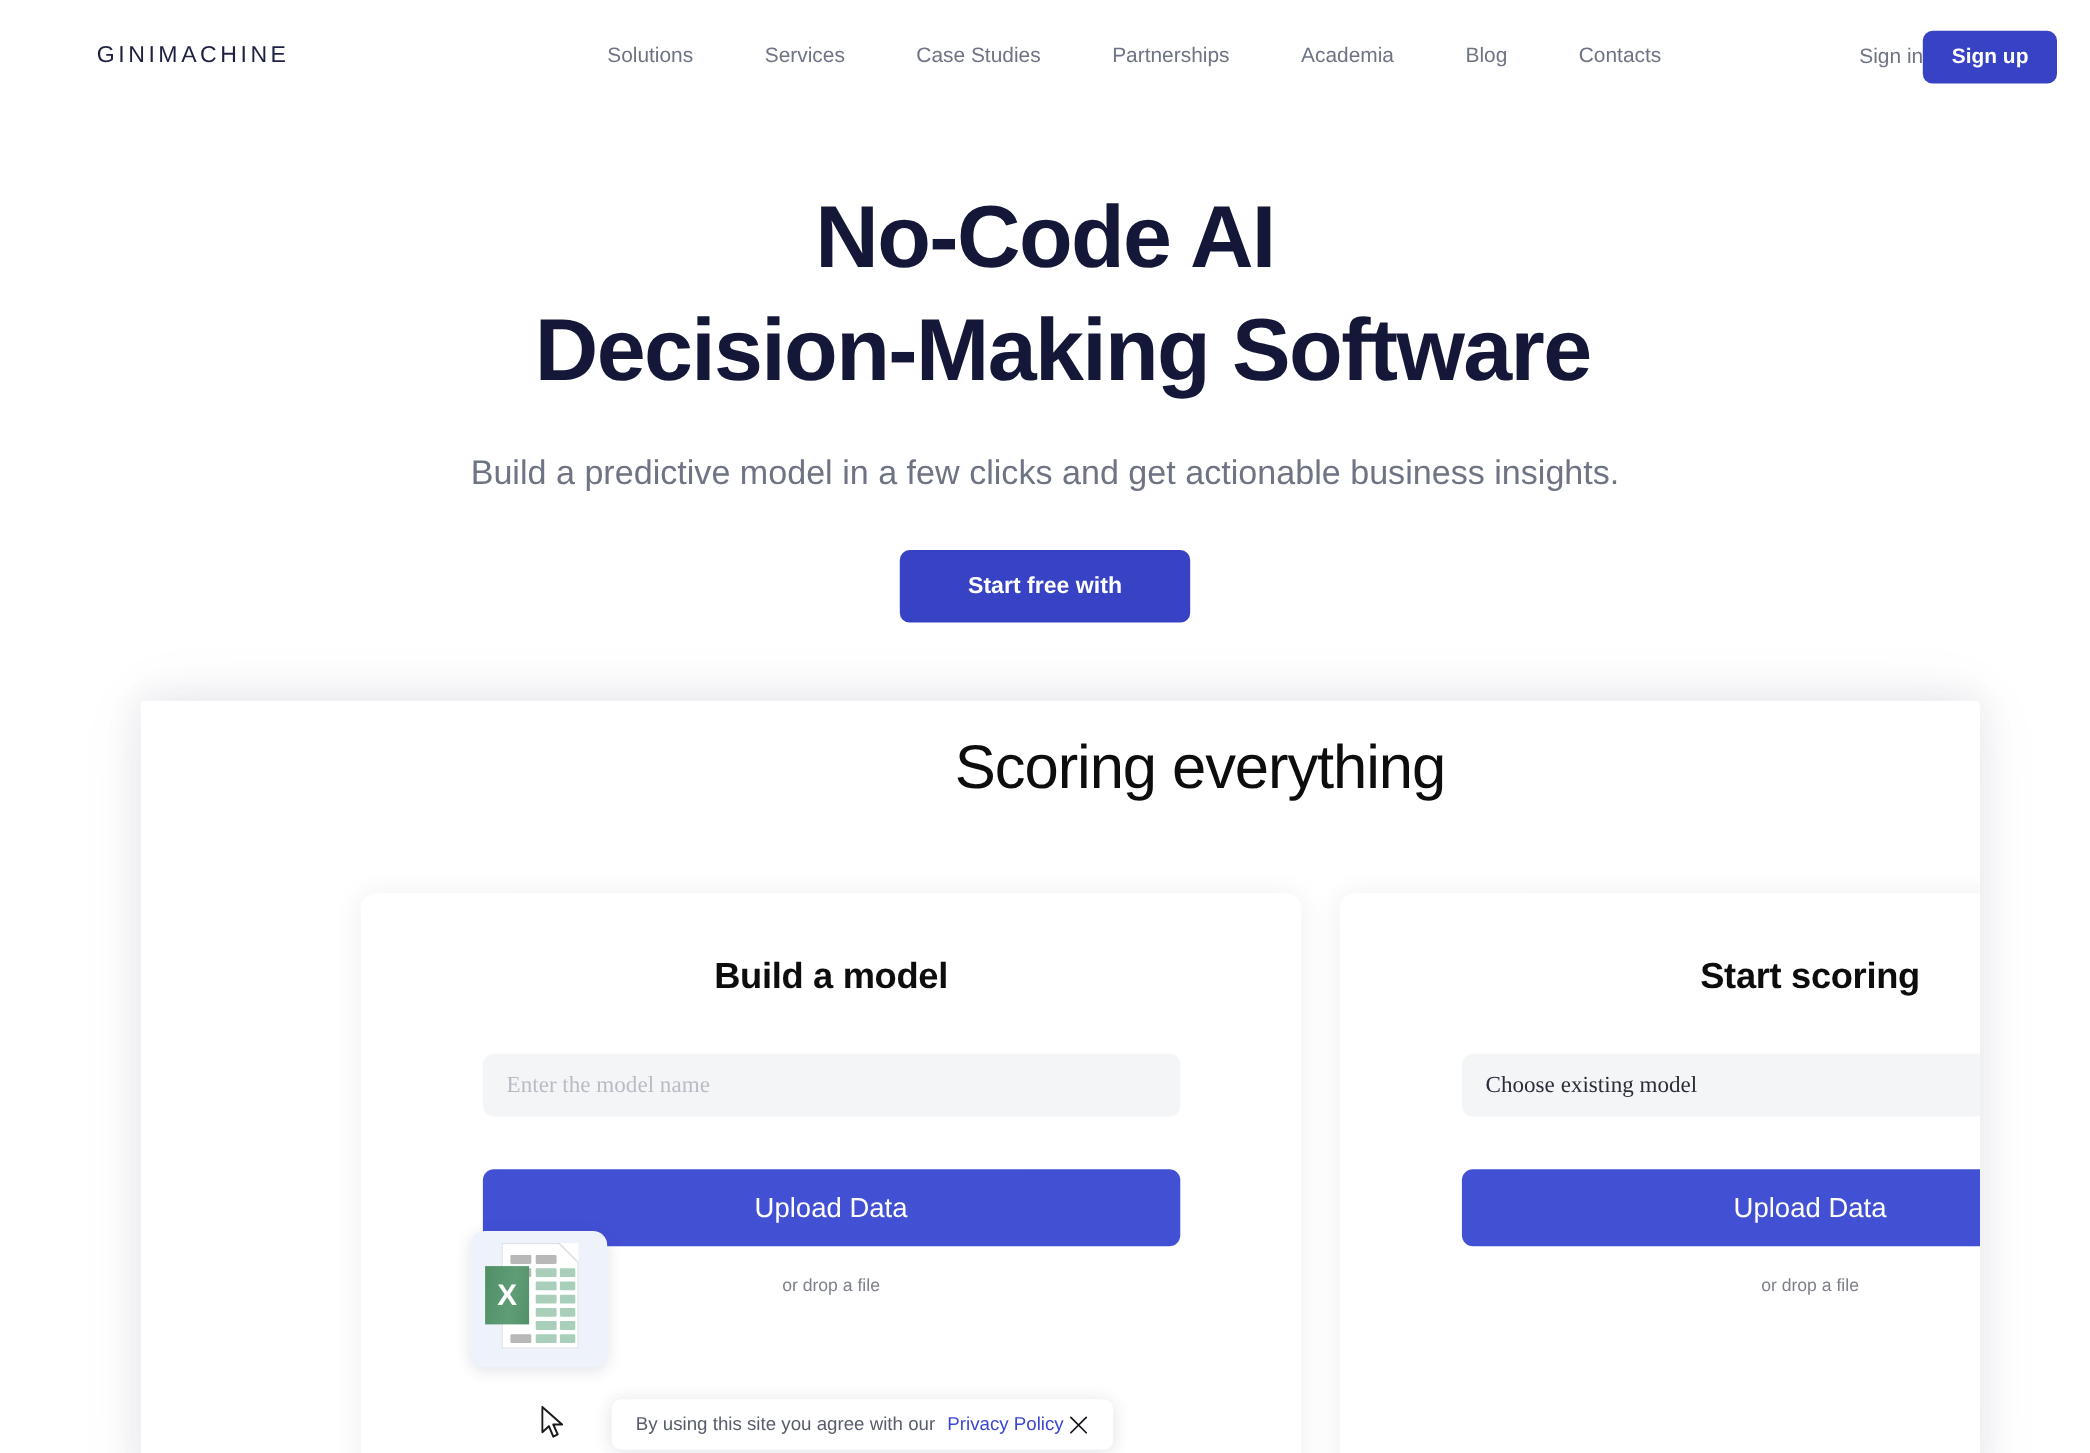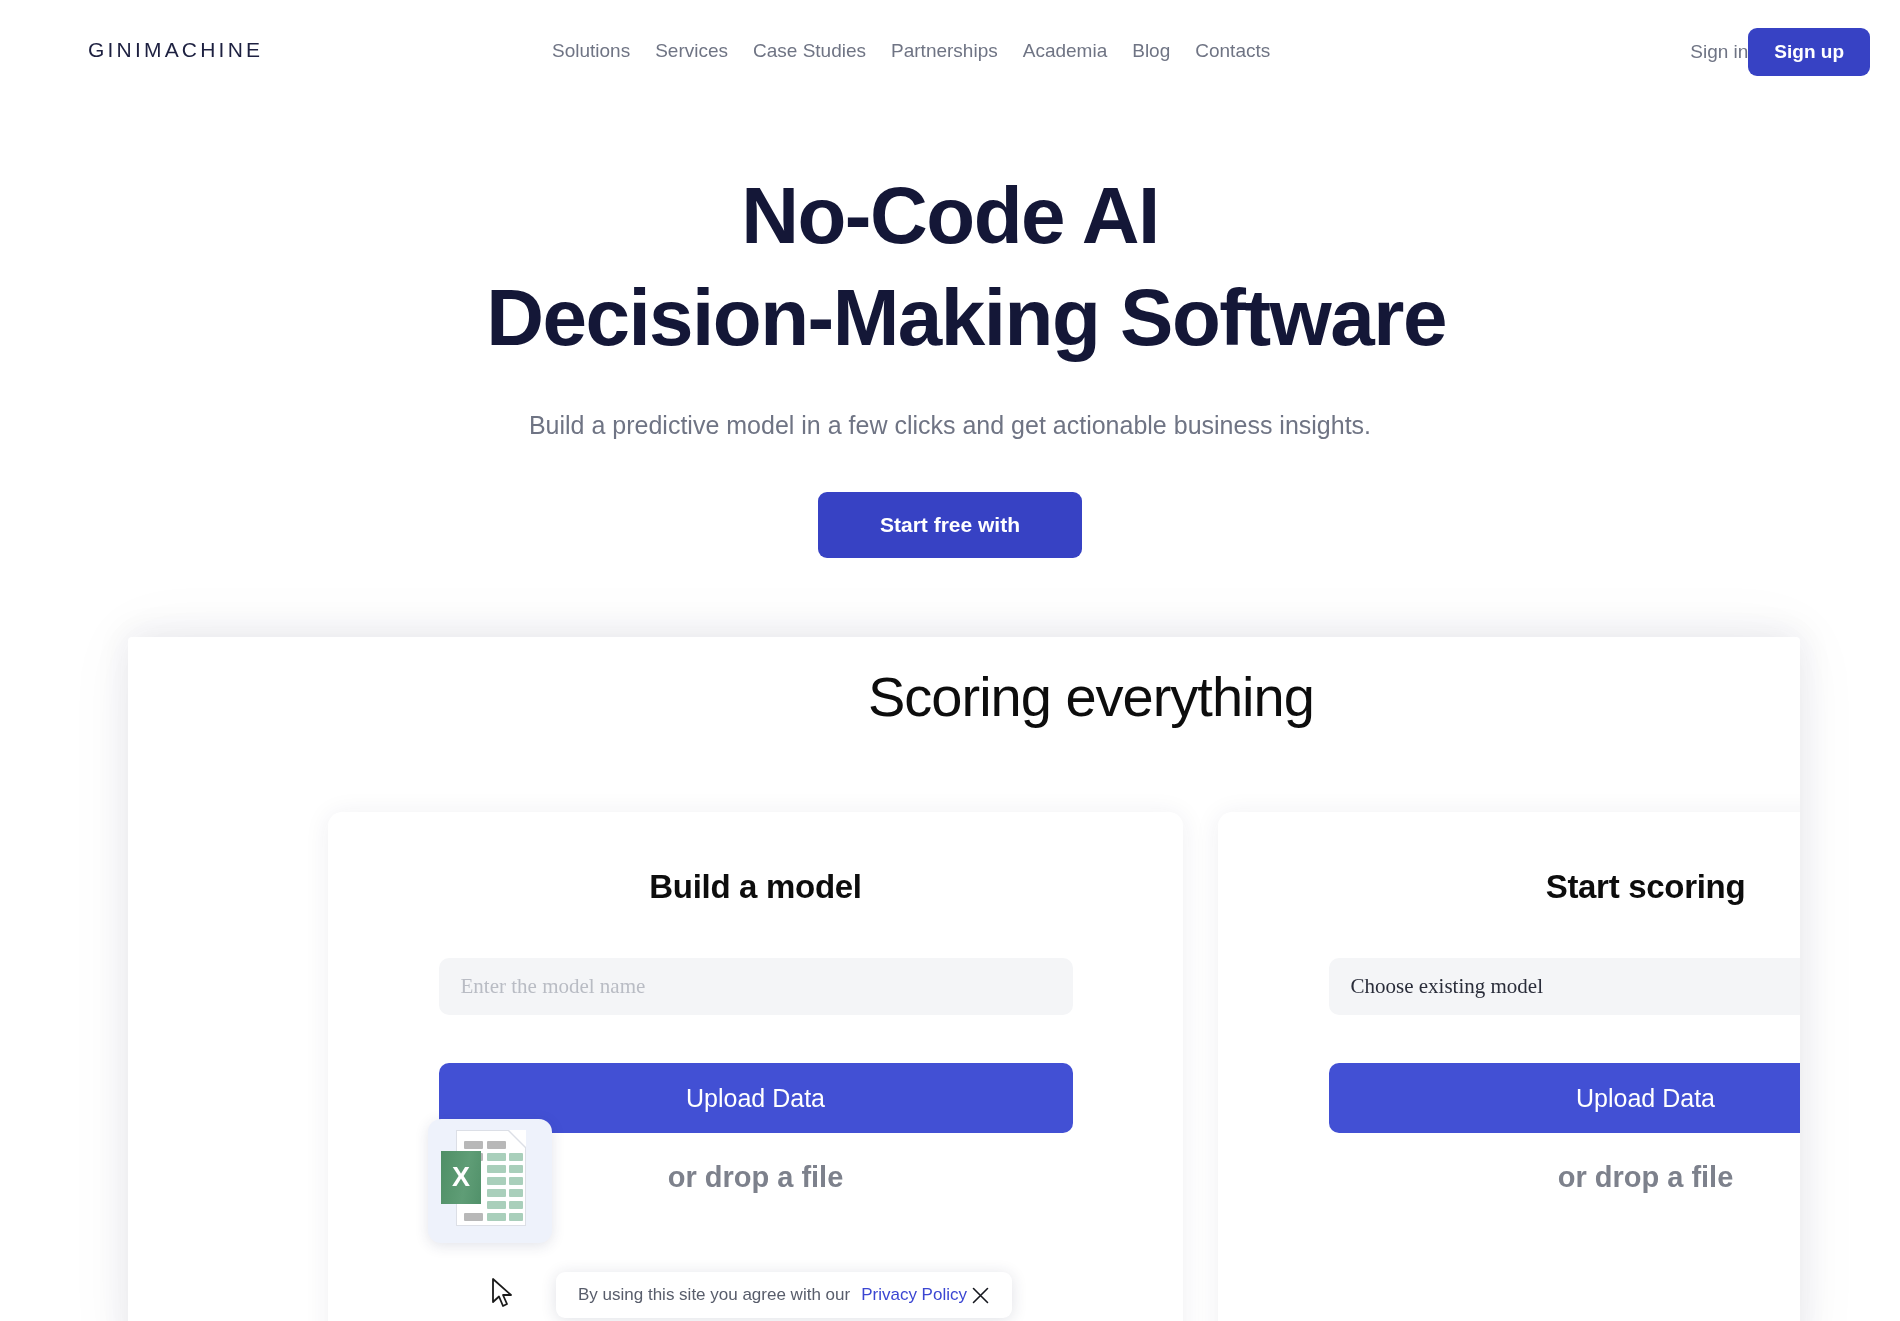--- a/index.html
+++ b/index.html
@@ -17,21 +17,21 @@
     display:flex; align-items:center; background:#fff; z-index:40;
   }
   .logo {
     position:absolute; left:88px; top:38px;
     font-size:21px; font-weight:400; letter-spacing:3.2px;
     color:#1d2040; white-space:nowrap;
     font-family:"Liberation Sans", sans-serif;
   }
   .nav {
     position:absolute; left:552px; top:40px;
-    display:flex; align-items:center; gap:25px;
+    display:flex; align-items:center; gap:65px;
   }
   .nav a {
     font-size:19px; color:#6f7484; text-decoration:none; white-space:nowrap;
   }
   .auth {
     position:absolute; right:30px; top:28px;
     display:flex; align-items:center; 
   }
   .signin { font-size:19px; color:#6f7484; text-decoration:none; }
   .signup {
@@ -41,21 +41,21 @@
   }
 
   
   .hero { position:absolute; top:104px; left:0; width:1900px; text-align:center; }
   .hero h1 {
     font-size:80px; font-weight:700; color:#141737;
     line-height:1.0; letter-spacing:-1.5px; margin-top:72px;
   }
   .hero h1 .l2 { display:block; margin-top:22px;padding-left:32px; }
   .hero p {
-    margin-top:50px; font-size:25px; color:#6f7484;
+    margin-top:50px; font-size:31px; color:#6f7484;
     line-height:1.42; font-weight:400;
   }
   .cta {
     margin-top:48px; display:inline-block;
     background:#3742c4; color:#fff; border:none; border-radius:9px;
     font-size:21px; font-weight:700; padding:21px 62px; cursor:pointer;
     font-family:"Liberation Sans", sans-serif;
   }
 
   
@@ -92,21 +92,21 @@
   }
   .field::placeholder { color:#b9bcc4; }
   .field.filled { color:#2a2d3a; display:flex; align-items:center; }
   .btnwrap { display:flex; justify-content:center; margin-top:48px; }
   .upload-btn {
     width:634px; height:70px; background:#4250d4; color:#fff; border:none;
     border-radius:10px; font-size:25px; font-weight:500; cursor:pointer;
     font-family:"Liberation Sans", sans-serif;
   }
   .drop {
-    text-align:center; margin-top:28px; font-size:29px; color:#7d818c;font-weight:bold;
+    text-align:center; margin-top:28px; font-size:16px; color:#7d818c;
   }
 
   
   .filedrag {
     position:absolute; left:428px; top:1119px; width:124px; height:124px;
     background:#eef2fb; border-radius:13px;
     box-shadow:0 3px 14px rgba(40,50,90,0.13); z-index:25;
   }
   .filedrag .doc {
     position:absolute; left:28px; top:11px; width:70px; height:96px;

